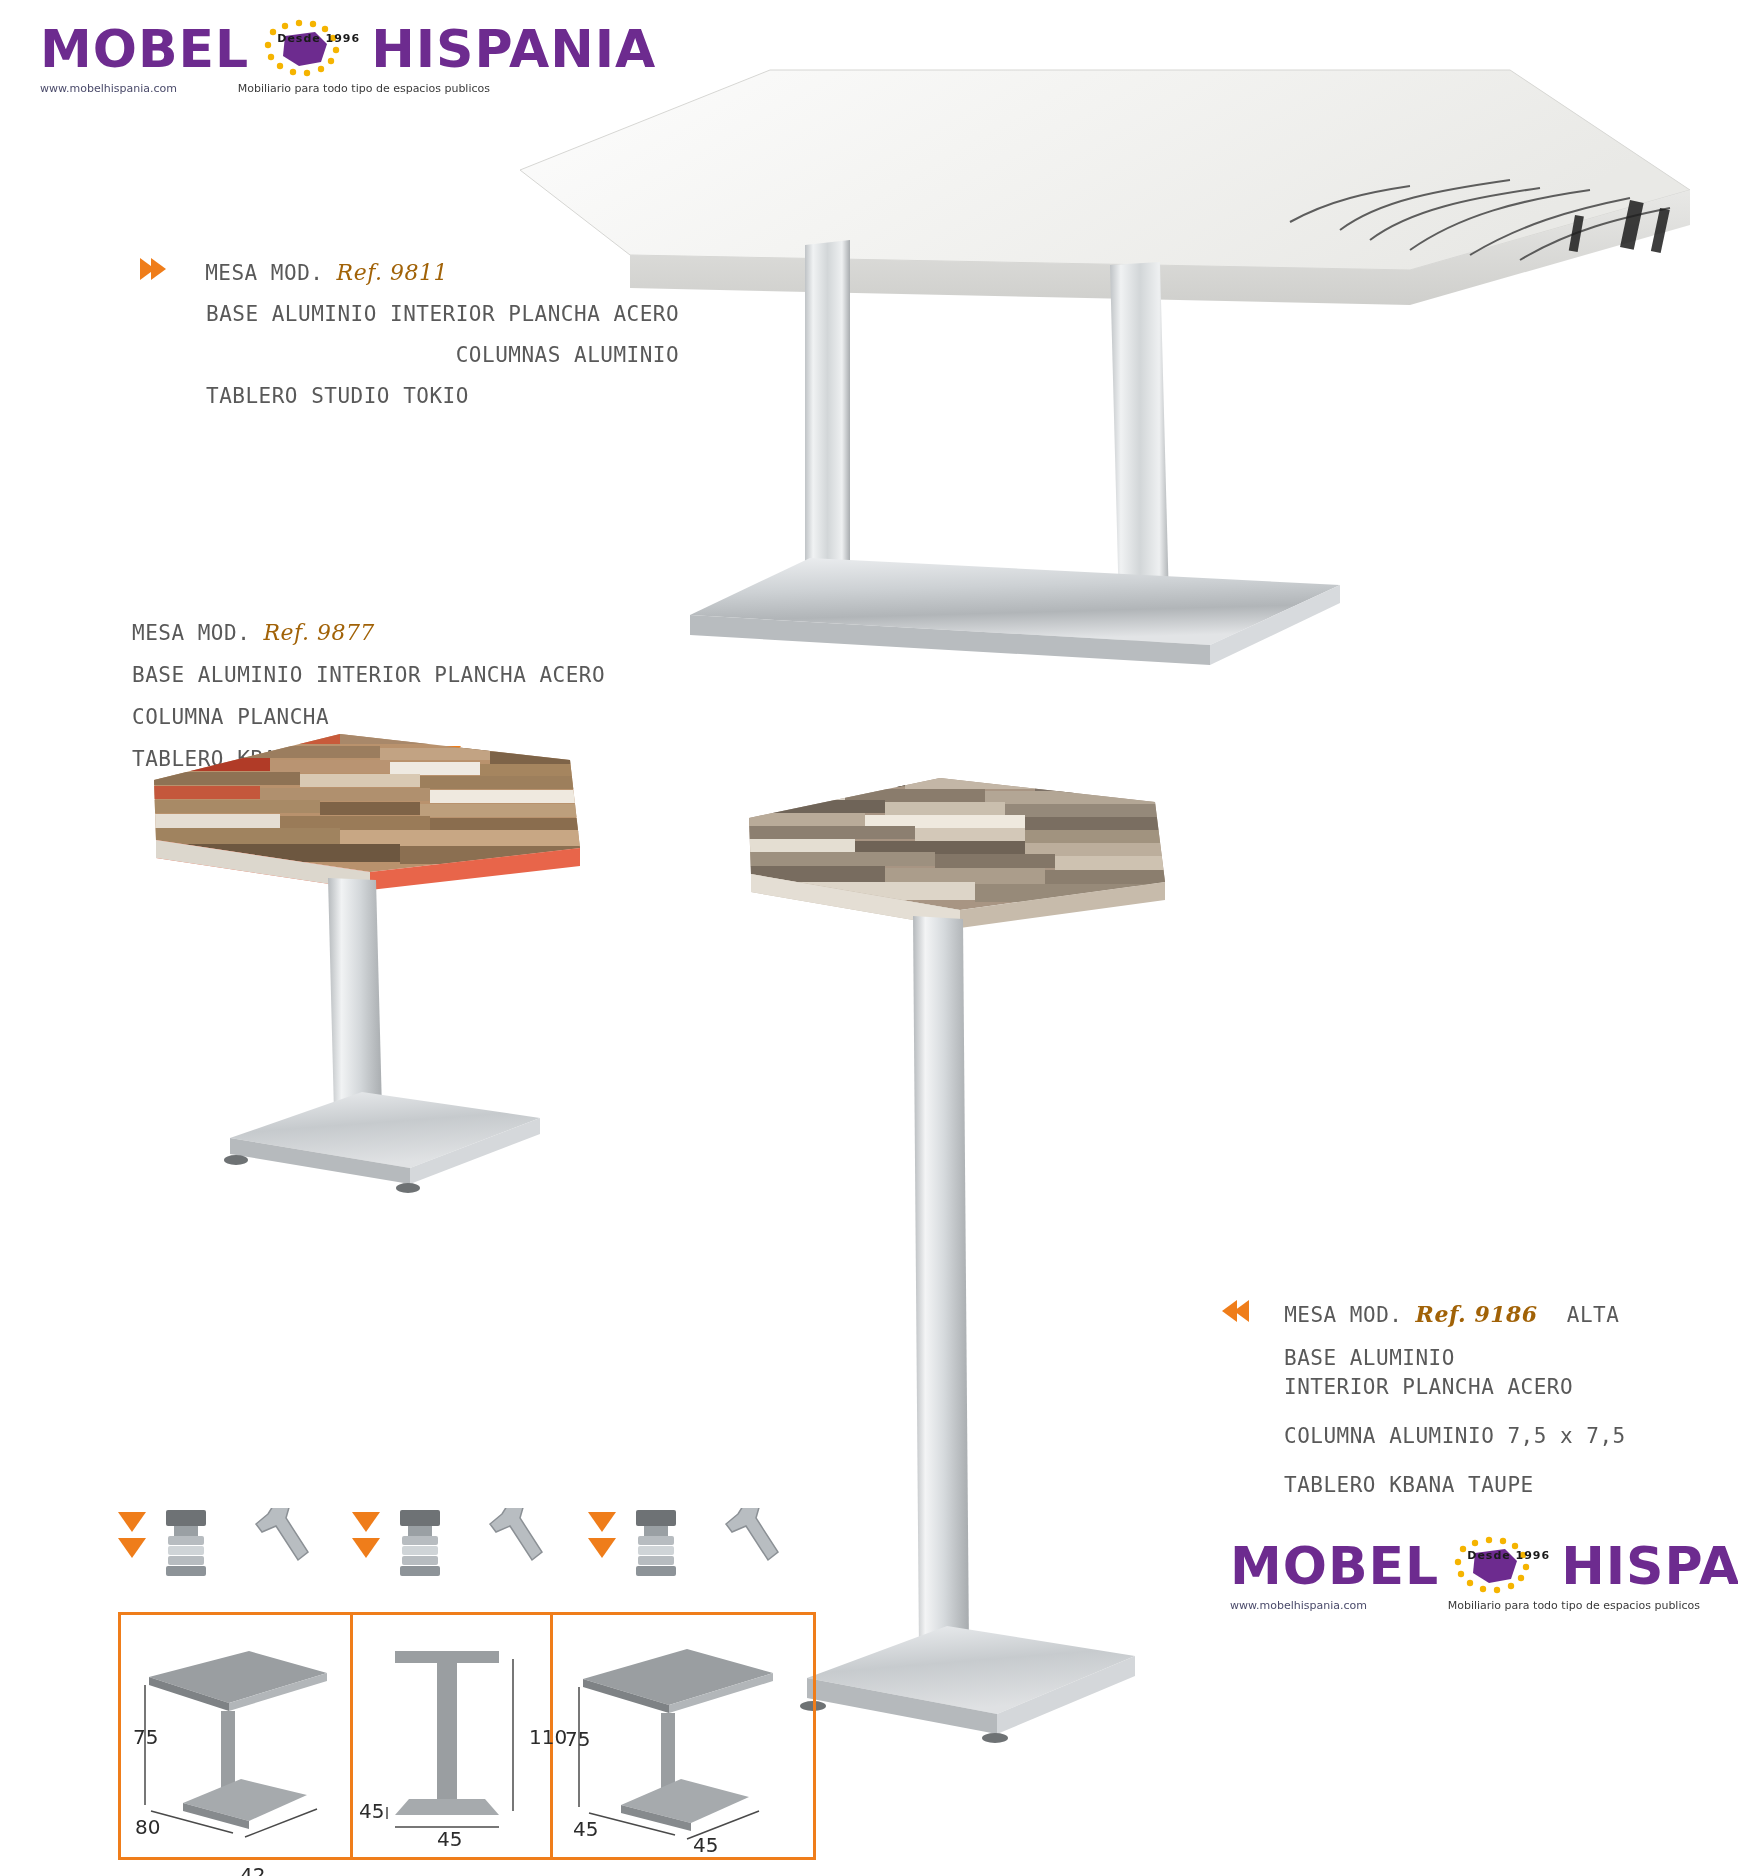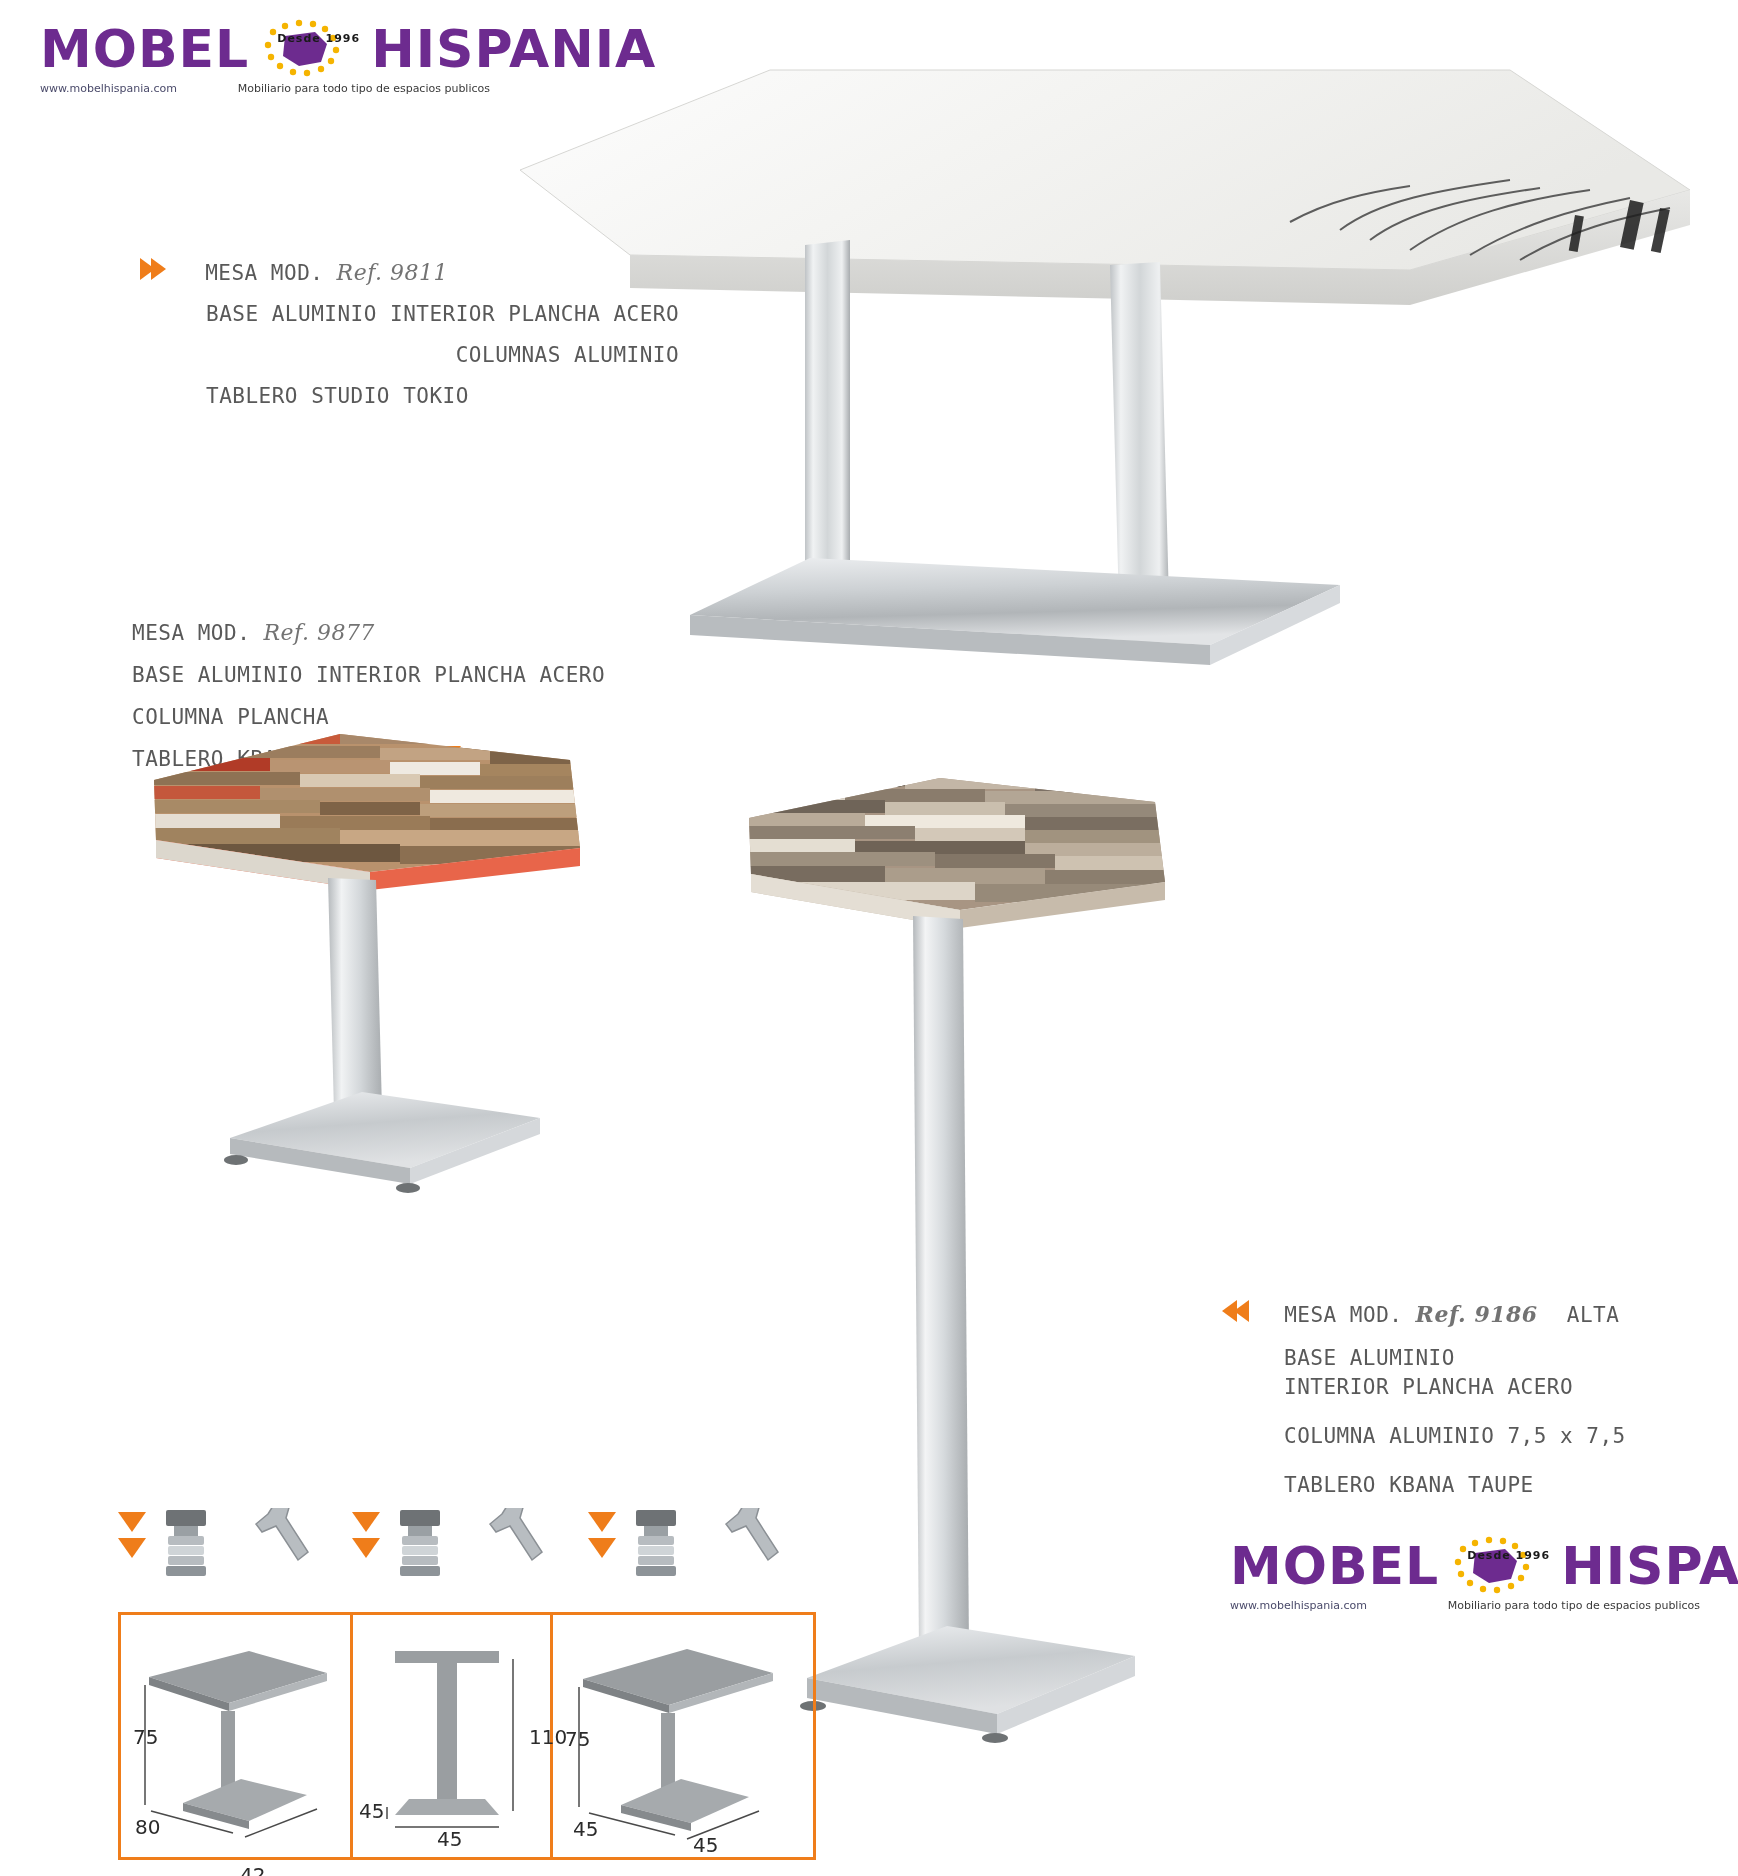--- a/index.html
+++ b/index.html
@@ -50,21 +50,21 @@
     font-family: "DejaVu Sans Mono", monospace;
     letter-spacing: 0.5px;
   }
   .spec .line {
     white-space: nowrap;
     line-height: 1.0;
   }
   .ref {
     font-style: italic;
     font-family: "DejaVu Serif", serif;
-    color: #737373;
+    color: #a16207;
   }
 
   
   .arrow-right {
     width: 0; height: 0;
     border-top: 11px solid transparent;
     border-bottom: 11px solid transparent;
     border-left: 15px solid #ef7d1a;
     display: inline-block;
   }

